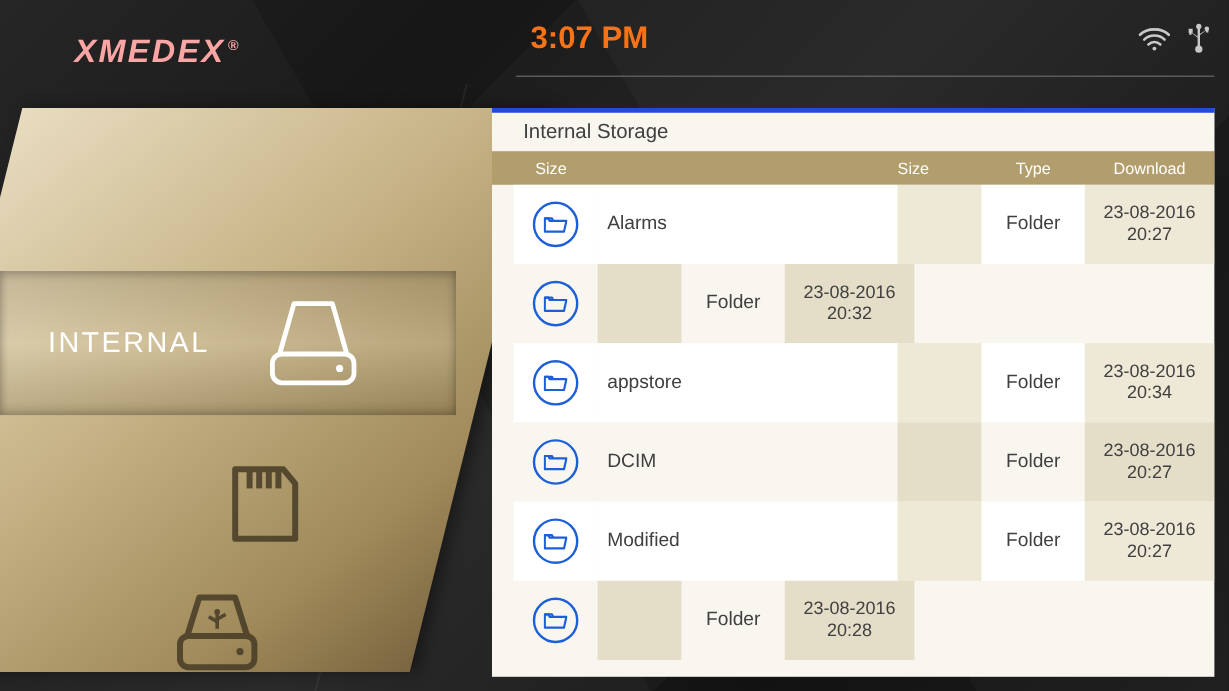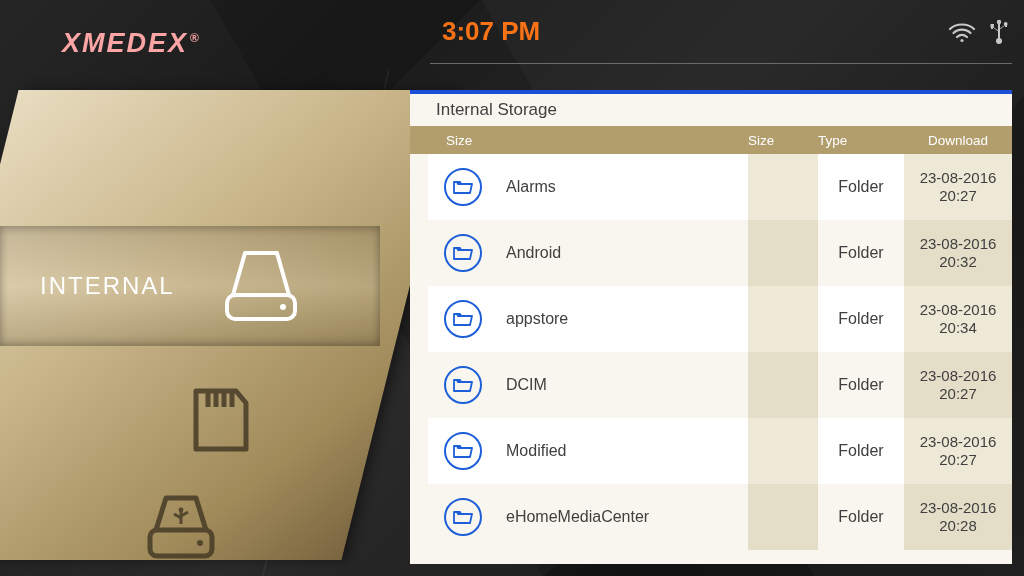--- a/index.html
+++ b/index.html
@@ -146,21 +146,21 @@
     align-items: center;
     background: #b29e6d;
     color: #fff;
     font-size: 13.5px;
     font-weight: 500;
     height: 28px;
     padding-left: 36px;
   }
   .col-name { flex: 1 1 auto; }
   .col-size { width: 70px; text-align: left; }
-  .col-type { width: 86px; }
+  .col-type { width: 86px; text-align: center; }
   .col-mod  { width: 108px; text-align: center; }
 
   .tbody { }
   .row {
     display: flex;
     align-items: center;
     height: 66px;
     padding-left: 18px;
   }
   .row:nth-child(even) .cell.col-size,
@@ -325,21 +325,20 @@
       </div>
       <div class="row">
         <div class="fileicon-wrap">
           <div class="folder-icon">
             <svg width="20" height="16" viewBox="0 0 20 16" fill="none" stroke="#1d5fd8" stroke-width="1.8" stroke-linejoin="round">
               <path d="M1 3 L1 14 L17 14 L19 5 L5 5 L4 3 Z"></path>
               <path d="M1 3 L7 3 L8 5"></path>
             </svg>
           </div>
         </div>
-        <div class="cell col-name">Android</div>
         <div class="cell col-size"></div>
         <div class="cell col-type">Folder</div>
         <div class="cell col-mod">
           <span>23-08-2016
 20:32</span>
         </div>
       </div>
       <div class="row">
         <div class="fileicon-wrap">
           <div class="folder-icon">
@@ -393,21 +392,20 @@
       </div>
       <div class="row">
         <div class="fileicon-wrap">
           <div class="folder-icon">
             <svg width="20" height="16" viewBox="0 0 20 16" fill="none" stroke="#1d5fd8" stroke-width="1.8" stroke-linejoin="round">
               <path d="M1 3 L1 14 L17 14 L19 5 L5 5 L4 3 Z"></path>
               <path d="M1 3 L7 3 L8 5"></path>
             </svg>
           </div>
         </div>
-        <div class="cell col-name">eHomeMediaCenter</div>
         <div class="cell col-size"></div>
         <div class="cell col-type">Folder</div>
         <div class="cell col-mod">
           <span>23-08-2016
 20:28</span>
         </div>
       </div>
     </div>
 </div>
 

